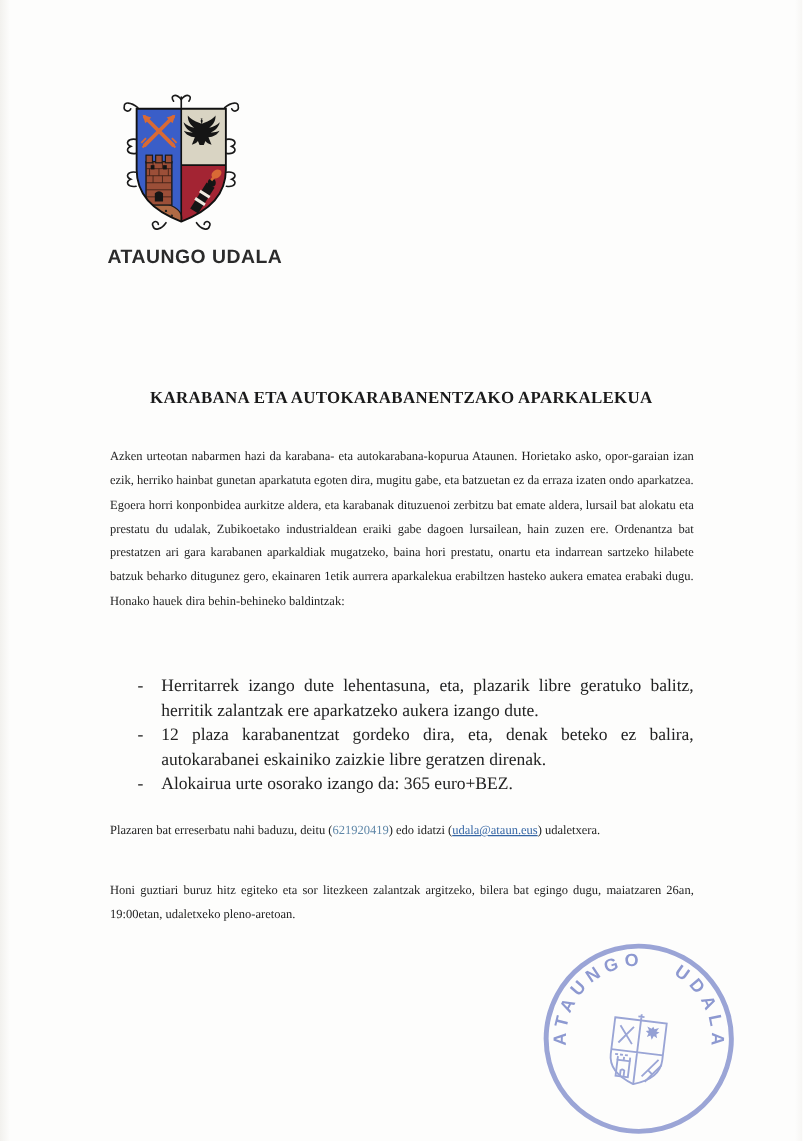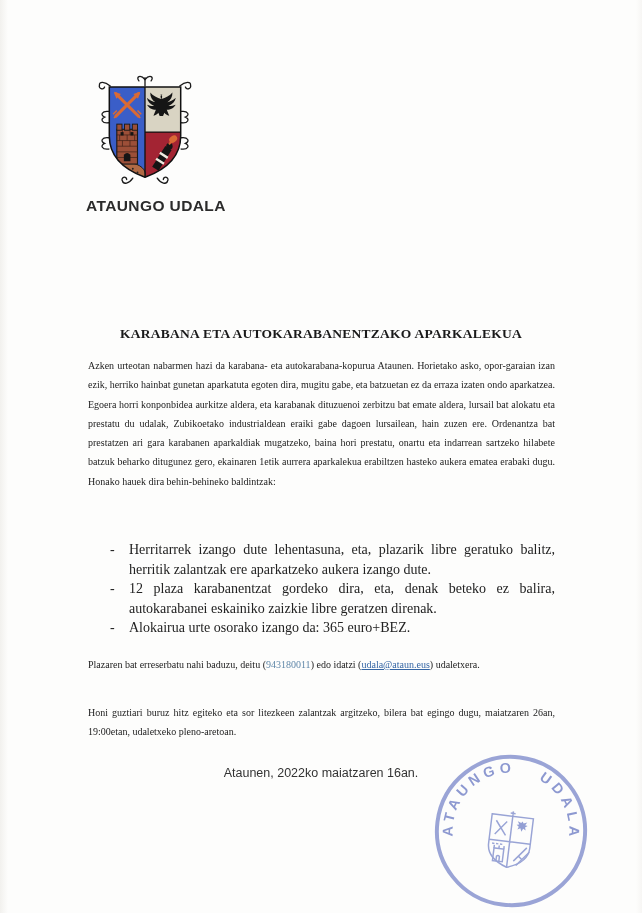--- a/index.html
+++ b/index.html
@@ -23,21 +23,21 @@
     color:var(--text_black);
     overflow:hidden;
   }
   .crest{position:absolute;left:88px;top:72px;width:114px;height:124px;}
   .org-name{
     position:absolute;left:86px;top:197px;
     font-family:"Liberation Sans", sans-serif;
     font-weight:bold;font-size:15.5px;letter-spacing:.4px;color:#2b2b2b;
   }
   .title{
-    position:absolute;left:0;right:0;top:310px;margin:16px;
+    position:absolute;left:0;right:0;top:310px;margin:0;
     text-align:center;font-size:13.5px;font-weight:bold;letter-spacing:.25px;color:#1a1a1a;
   }
   .bodypar{
     position:absolute;left:88px;width:467px;margin:0;
     font-size:10px;line-height:19.3px;text-align:justify;
   }
   .p-intro{top:356px;}
   .p-contact{top:655px;}
   .p-meeting{top:703px;}
   .conditions{
@@ -160,25 +160,24 @@
     <li>
       <span class="cond-dash">-</span>
       <span class="cond-text">12 plaza karabanentzat gordeko dira, eta, denak beteko ez balira, autokarabanei eskainiko zaizkie libre geratzen direnak.</span>
     </li>
     <li>
       <span class="cond-dash">-</span>
       <span class="cond-text">Alokairua urte osorako izango da: 365 euro+BEZ.</span>
     </li>
   </ul>
 
-  <p class="bodypar p-contact"><span>Plazaren bat erreserbatu nahi baduzu, deitu (</span><a href="#" class="phone-link">943180011</a><span>) edo idatzi (</span><a href="#" class="email-link">udala@ataun.eus</a><span>) udaletxera.</span></p>
+  <p class="bodypar p-contact"><span>Plazaren bat erreserbatu nahi baduzu, deitu (</span><a href="#" class="phone-link">621920419</a><span>) edo idatzi (</span><a href="#" class="email-link">udala@ataun.eus</a><span>) udaletxera.</span></p>
 
   <p class="bodypar p-meeting">Honi guztiari buruz hitz egiteko eta sor litezkeen zalantzak argitzeko, bilera bat egingo dugu, maiatzaren 26an, 19:00etan, udaletxeko pleno-aretoan.</p>
 
-  <p class="dateline">Ataunen, 2022ko maiatzaren 16an.</p>
 
   <div class="stamp">
     <svg viewBox="0 0 164 164" width="162" height="162" aria-hidden="true">
       <g transform="rotate(7 82 82)">
         <circle cx="82" cy="82" r="75" class="stamp-line" stroke-width="4" opacity="0.8"></circle>
         <defs>
           <path id="stampArc" d="M33.7 115.9 A59 59 0 1 1 135.5 106.9" fill="none"></path>
         </defs>
         <text font-family="Liberation Sans, sans-serif" font-size="14.5" font-weight="600" fill="var(--stamp_blue)" letter-spacing="4.5" word-spacing="16" opacity="0.9">
           <textPath href="#stampArc" xlink:href="#stampArc" startOffset="50%" text-anchor="middle">ATAUNGO UDALA</textPath>

